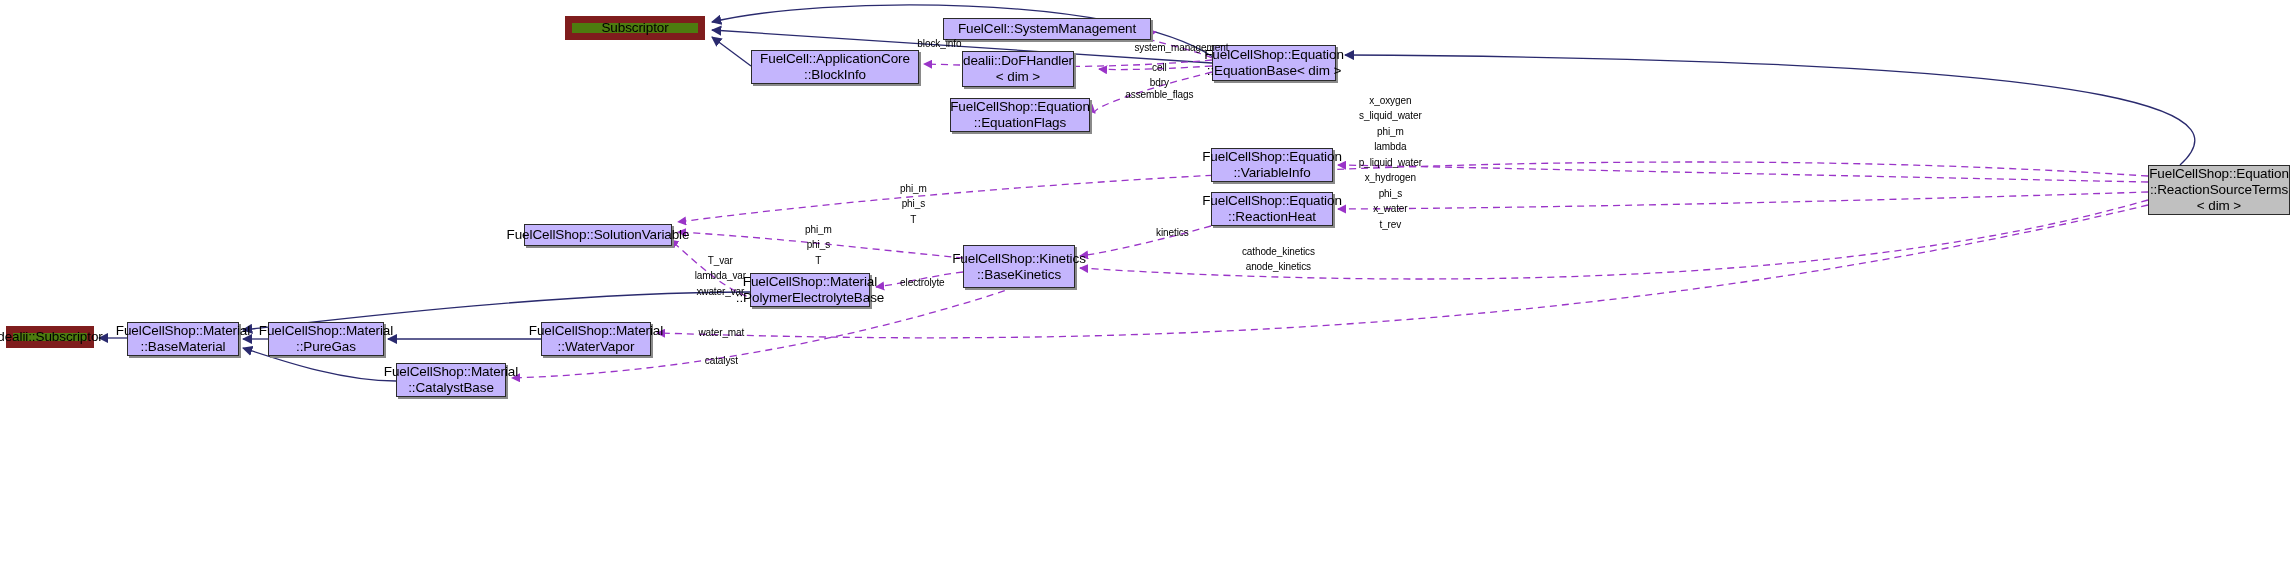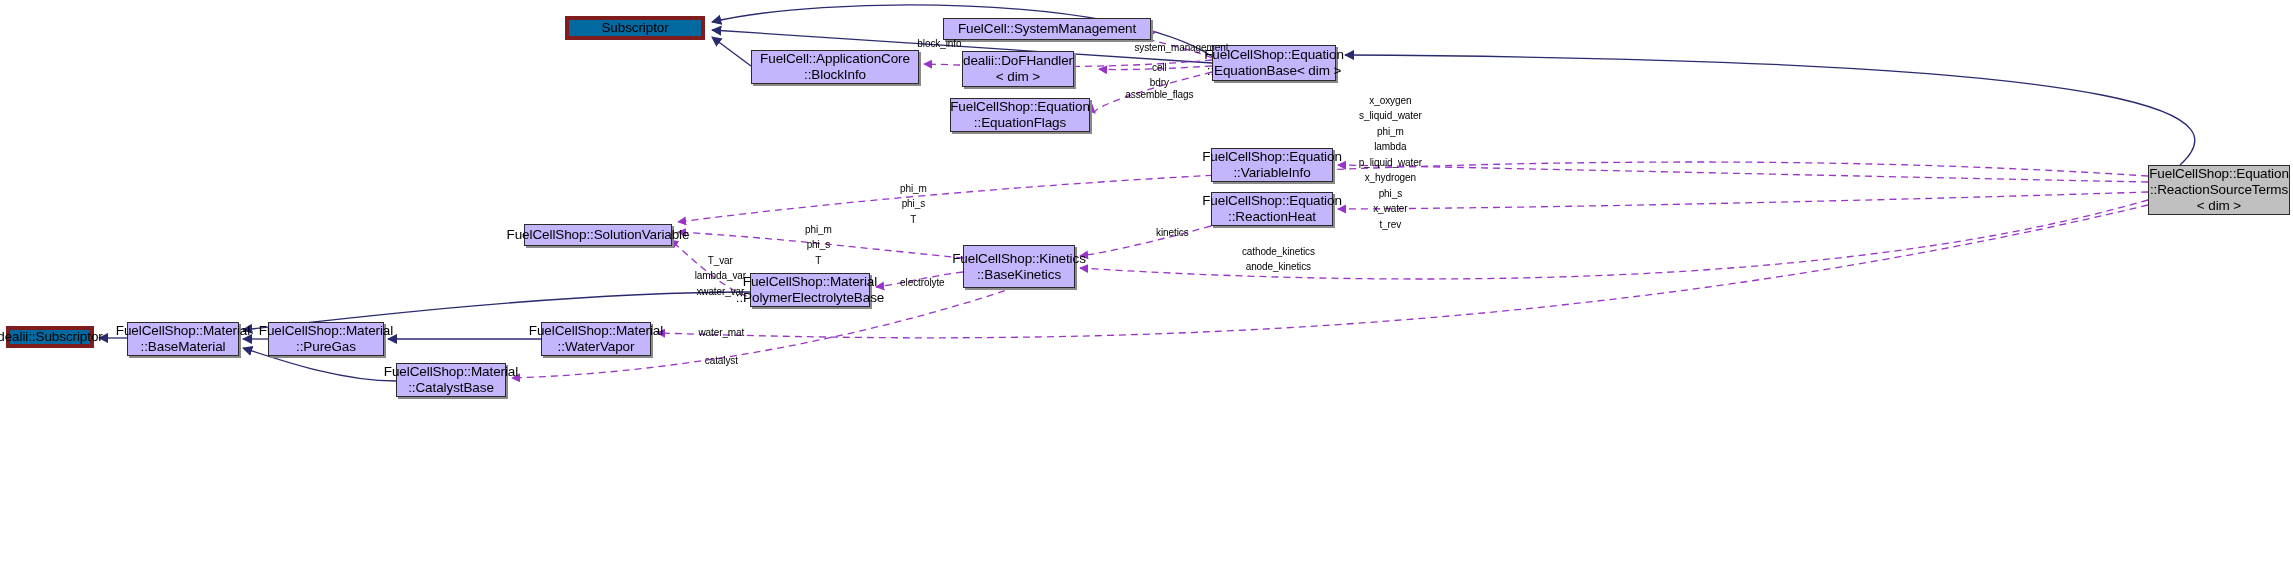--- a/index.html
+++ b/index.html
@@ -37,23 +37,23 @@
     align-items: center;
     justify-content: center;
     white-space: pre;
     z-index: 5;
     letter-spacing: -0.1px;
   }
   .node.shadow {
     box-shadow: 2px 2px 0 0 #8a8a8a;
   }
   .node.plain {
-    border: 4px solid #7f1d1d;
+    border: 7px solid #7f1d1d;
     box-shadow: none;
-    background: #0369a1;
+    background: #4d7c0f;
   }
   .node.highlight {
     background: #c0c0c0;
     border: 1px solid #2b2b2b;
   }
   .node .ln {
     display: block;
   }
   .edge-label {
     position: absolute;

